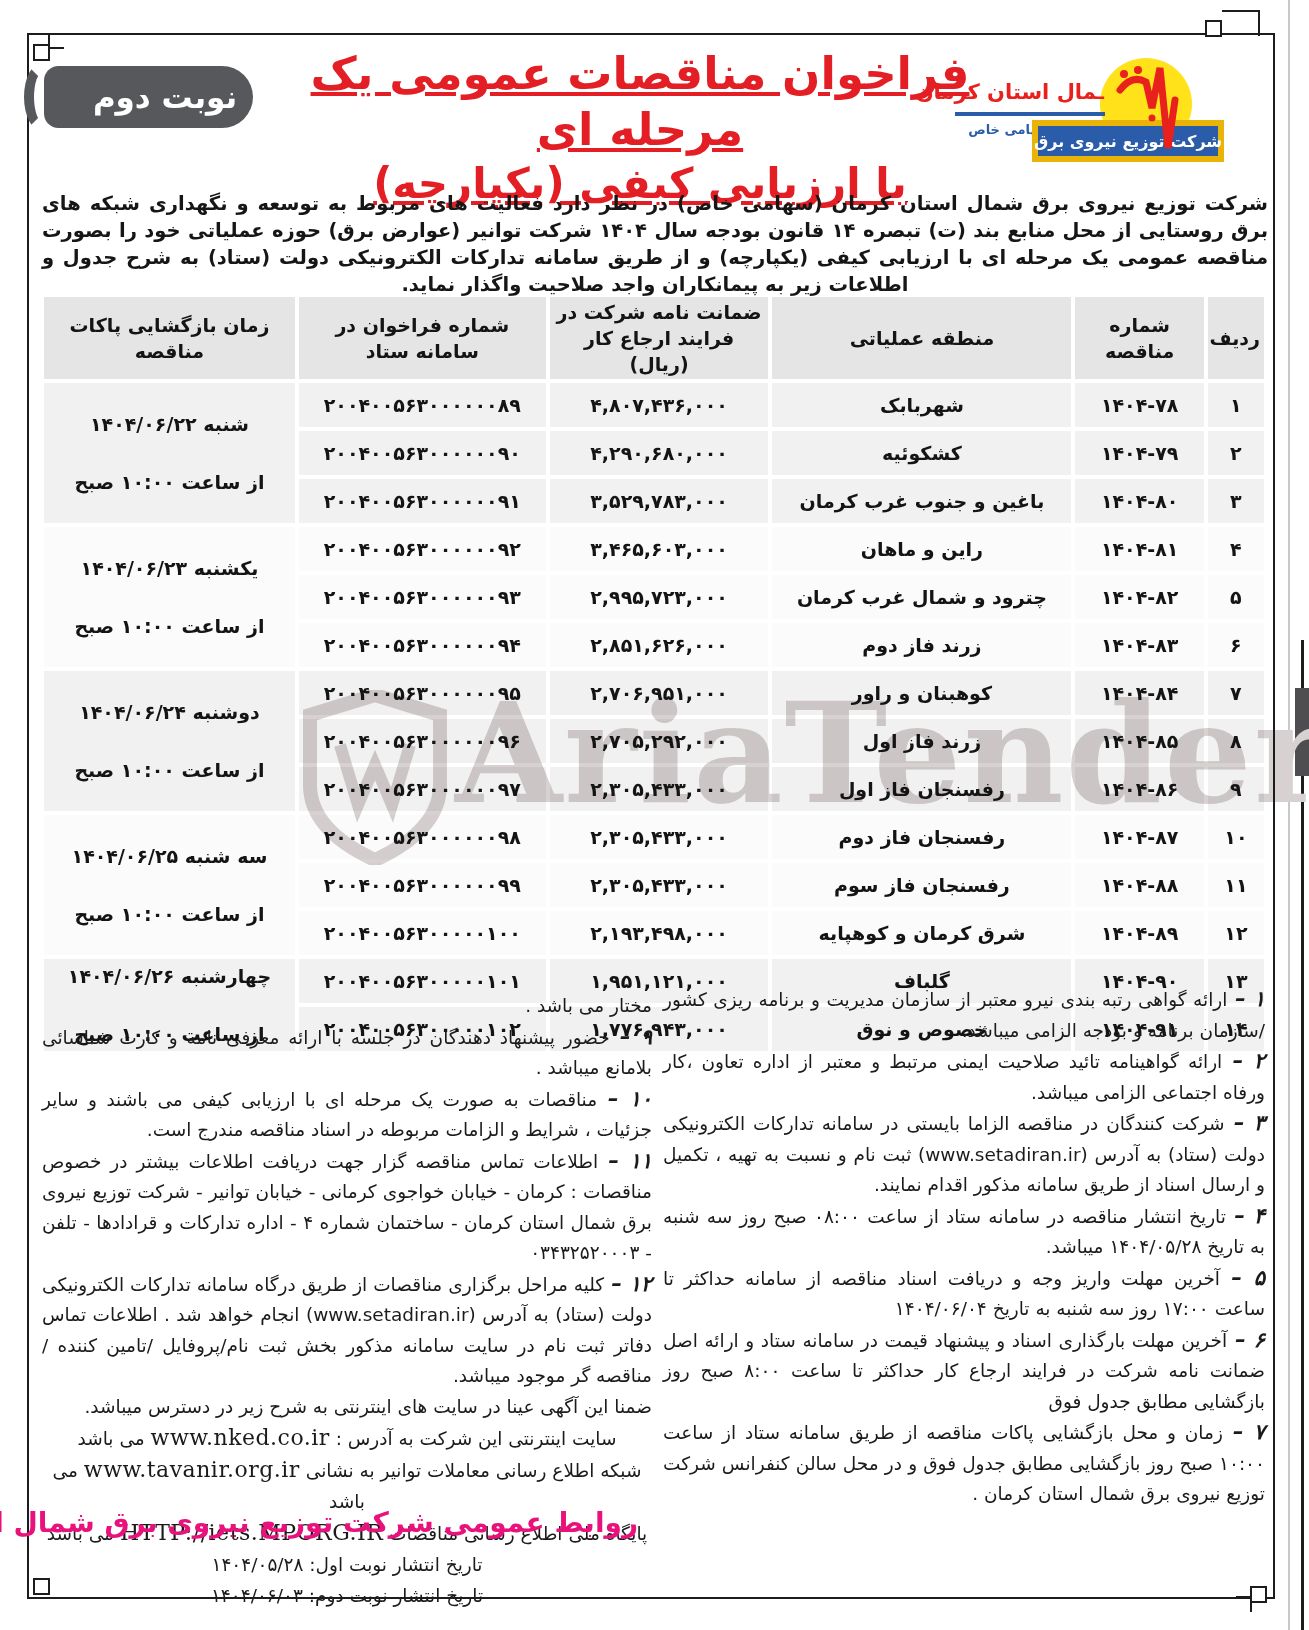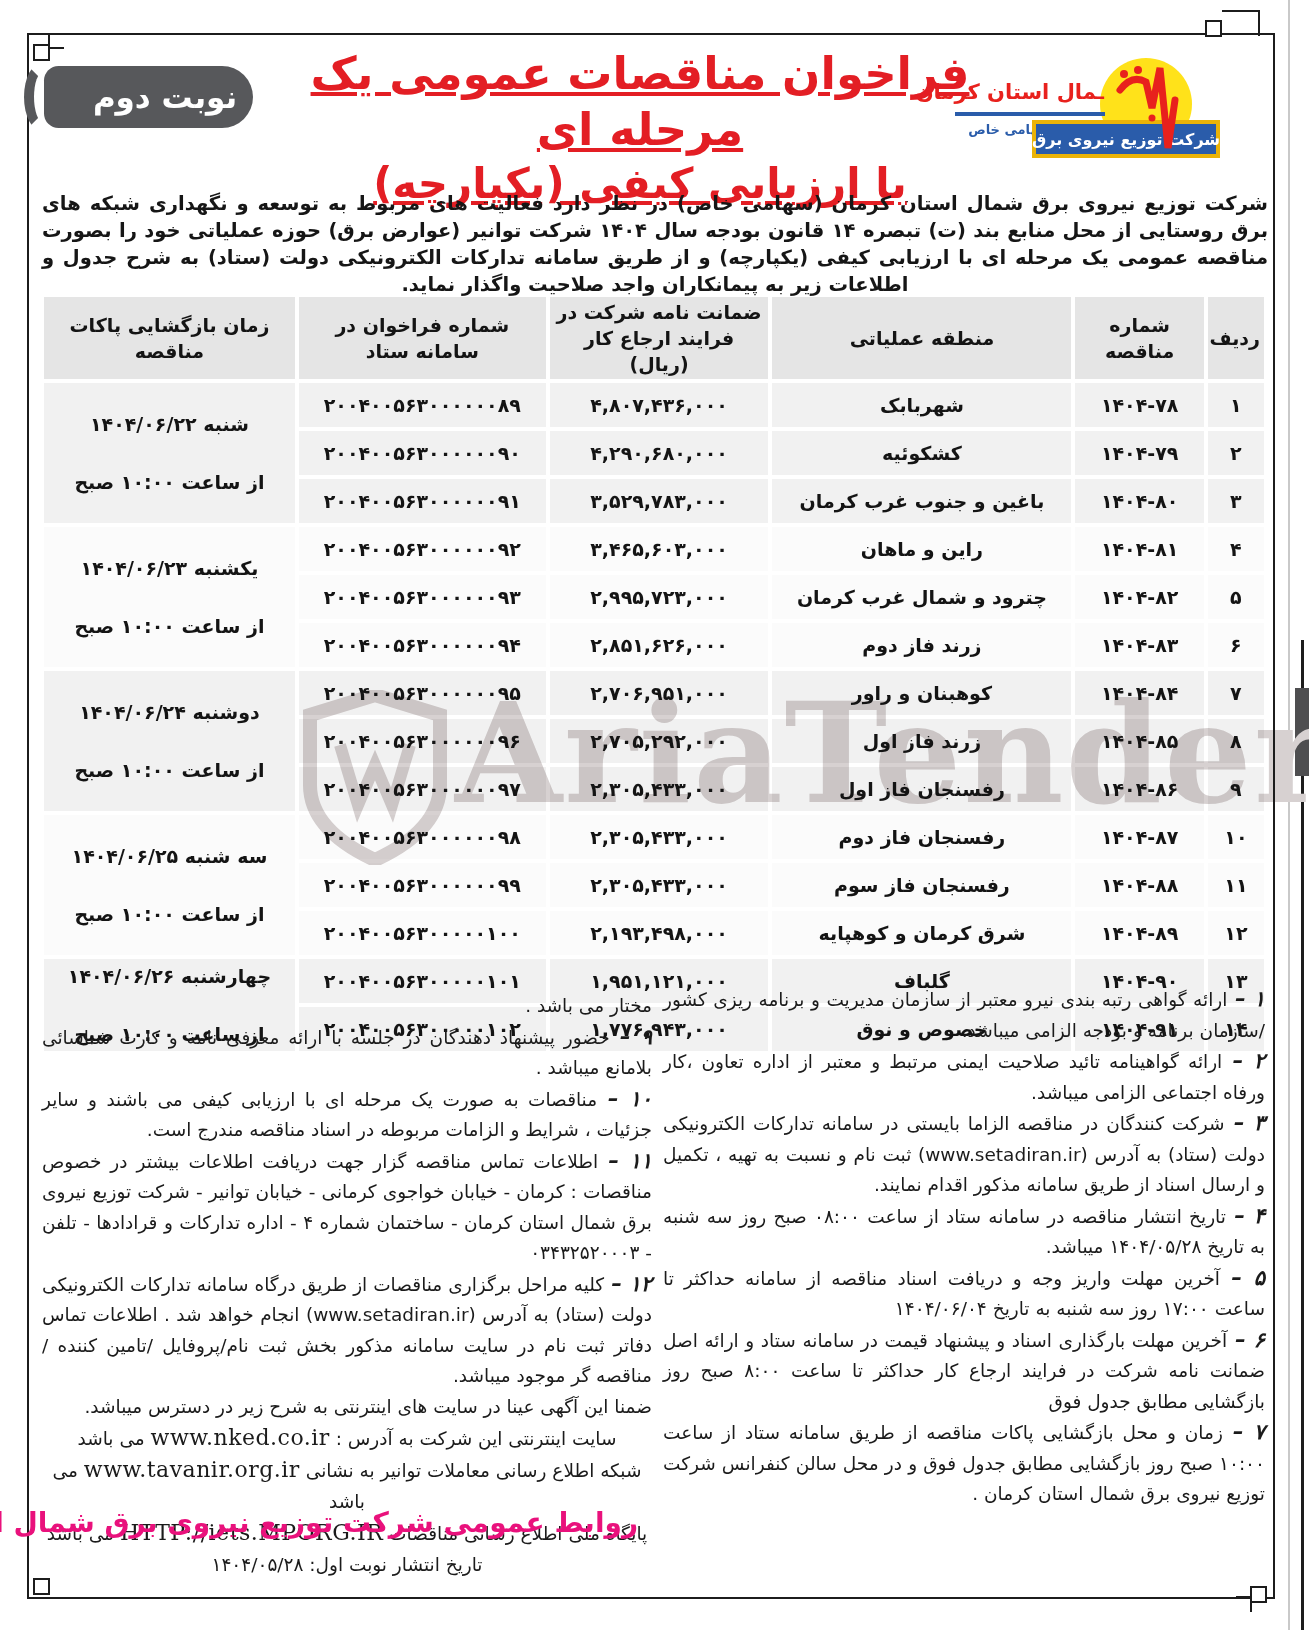--- a/index.html
+++ b/index.html
@@ -23,21 +23,21 @@
   .badge::before{content:'';position:absolute;left:-20px;top:-4px;width:38px;height:70px;border-radius:50%;
     border:10px solid transparent;border-left-color:#57585b;box-sizing:border-box;}
   .badge span{color:#fff;font-weight:bold;font-size:31px;}
   
   .logo-ellipse{position:absolute;left:1100px;top:58px;width:92px;height:92px;background:#ffe21a;border-radius:50%;z-index:4;}
   .logo-pulse{position:absolute;left:1112px;top:60px;z-index:7;}
   .logo-name{position:absolute;left:952px;top:80px;width:152px;text-align:right;color:#e8211d;
     font-weight:bold;font-size:21px;z-index:5;direction:rtl;white-space:nowrap;}
   .logo-rule{position:absolute;left:955px;top:112px;width:150px;height:4px;background:#2a5caa;z-index:5;}
   .logo-sub{position:absolute;left:950px;top:122px;width:120px;color:#2a5caa;font-size:13px;font-weight:bold;direction:rtl;text-align:center;z-index:5;}
-  .logo-ribbon{position:absolute;left:1032px;top:120px;width:180px;height:30px;background:#2a5caa;border:4px solid #eab308;
+  .logo-ribbon{position:absolute;left:1032px;top:120px;width:180px;height:30px;background:#2a5caa;border:6px solid #eab308;
     display:flex;align-items:center;justify-content:center;z-index:6;}
   .logo-ribbon span{color:#fff;font-size:16px;font-weight:bold;white-space:nowrap;direction:rtl;}
   
   .title{position:absolute;left:250px;top:46px;width:780px;text-align:center;color:#e31e24;z-index:5;direction:rtl;text-decoration:underline;}
   .title .t1{font-size:45px;font-weight:bold;line-height:56px;}
   .title .t2{font-size:42px;font-weight:bold;line-height:52px;}
   
   .intro{position:absolute;left:42px;top:170px;width:1226px;direction:rtl;text-align:justify;text-align-last:center;
     font-size:19.5px;font-weight:bold;line-height:27px;color:#161616;z-index:5;}
   
@@ -274,15 +274,16 @@
     <p>مختار می باشد .</p>
     <p><span class="no">۹</span><span class="no"> – </span>حضور پیشنهاد دهندگان در جلسه با ارائه معرفی نامه و کارت شناسائی بلامانع میباشد .</p>
     <p><span class="no">۱۰</span><span class="no"> – </span>مناقصات به صورت یک مرحله ای با ارزیابی کیفی می باشند و سایر جزئیات ، شرایط و الزامات مربوطه در اسناد مناقصه مندرج است.</p>
     <p><span class="no">۱۱</span><span class="no"> – </span>اطلاعات تماس مناقصه گزار جهت دریافت اطلاعات بیشتر در خصوص مناقصات : کرمان - خیابان خواجوی کرمانی - خیابان توانیر - شرکت توزیع نیروی برق شمال استان کرمان - ساختمان شماره ۴ - اداره تدارکات و قرادادها  -  تلفن - ۰۳۴۳۲۵۲۰۰۰۳</p>
     <p><span class="no">۱۲</span><span class="no"> – </span>کلیه مراحل برگزاری مناقصات از طریق درگاه سامانه تدارکات الکترونیکی دولت (ستاد) به آدرس (www.setadiran.ir) انجام خواهد شد . اطلاعات تماس دفاتر ثبت نام در سایت سامانه مذکور بخش ثبت نام/پروفایل /تامین کننده /مناقصه گر موجود میباشد.</p>
     <p>ضمنا این آگهی عینا در سایت های اینترنتی به شرح زیر در دسترس میباشد.</p>
     <p class="centered">سایت اینترنتی این شرکت به آدرس : <span class="url ltr">www.nked.co.ir</span> می باشد</p>
     <p class="centered">شبکه اطلاع رسانی معاملات توانیر به نشانی <span class="url ltr">www.tavanir.org.ir</span> می باشد</p>
     <p class="centered">پایگاه ملی اطلاع رسانی مناقصات <span class="url ltr">HTTP://iets.MPORG.IR</span> می باشد</p>
     <p class="centered">تاریخ انتشار نوبت اول: <span class="ltr">۱۴۰۴/۰۵/۲۸</span></p>
+    <p class="centered">تاریخ انتشار نوبت دوم: <span class="ltr">۱۴۰۴/۰۶/۰۳</span></p>
   </div>
 
 <div class="footer">روابط عمومی شرکت توزیع نیروی برق شمال استان کرمان</div>
 
 </body></html>

